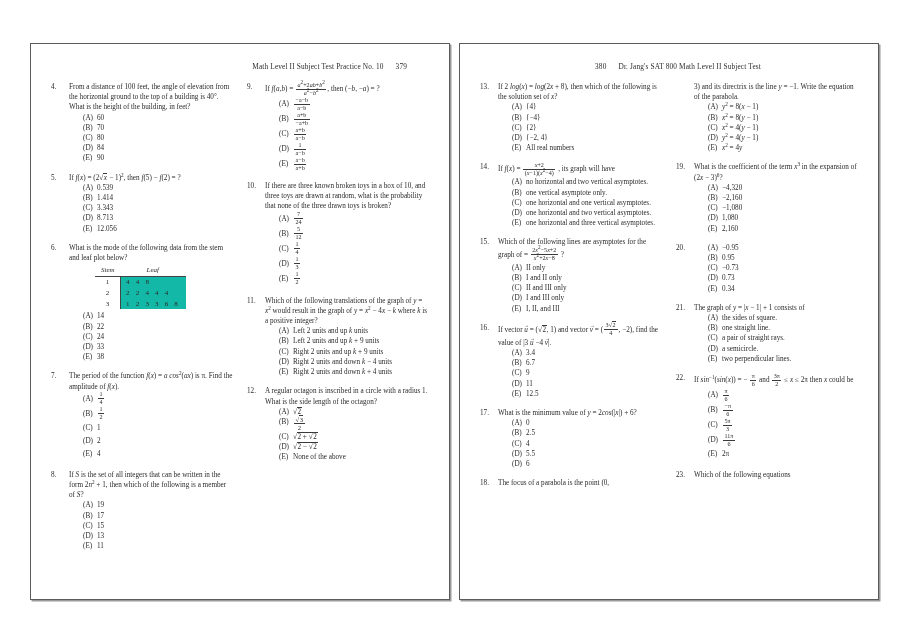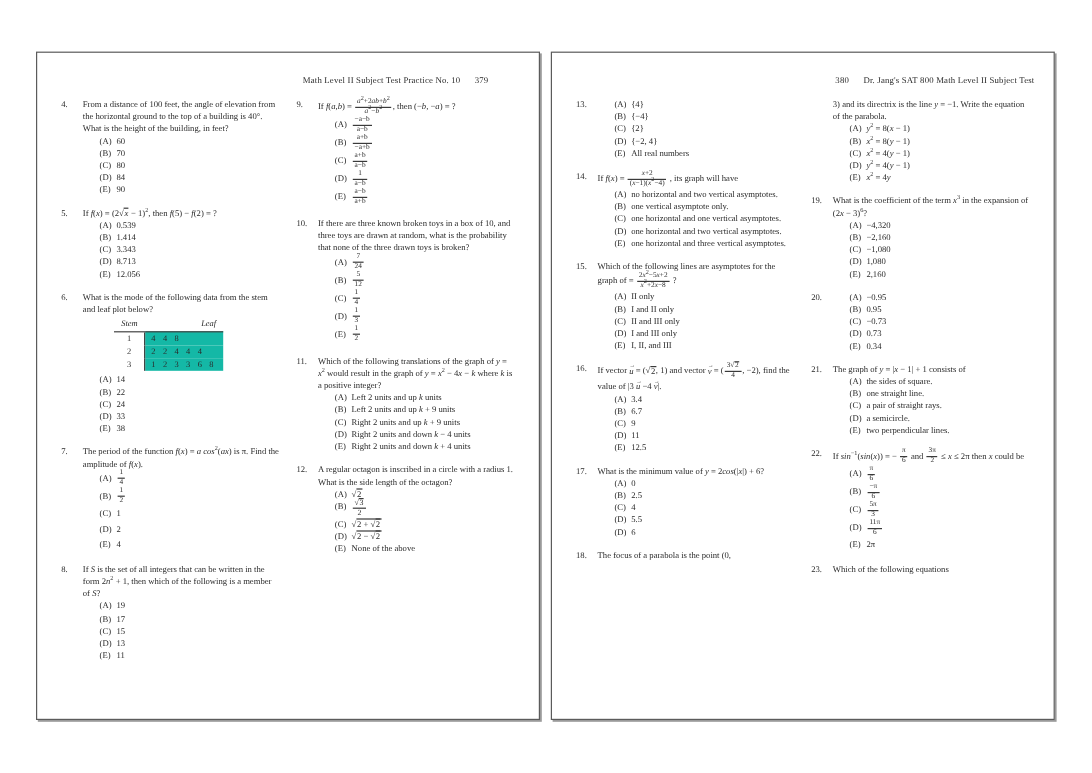--- a/index.html
+++ b/index.html
@@ -34,21 +34,21 @@
     padding: 18px 16px 0 16px;
     overflow: hidden;
   }
   .running-head {
     font-size: 7.3px;
     letter-spacing: 0.15px;
     height: 14px;
     white-space: nowrap;
   }
   .running-head.right-align { text-align: right; padding-right: 26px; }
-  .running-head.left-align  { text-align: right;  padding-left: 18px; }
+  .running-head.left-align  { text-align: center;  padding-left: 18px; }
   .rh-num { display: inline-block; }
   .rh-num.after { margin-left: 12px; }
   .rh-num.before { margin-right: 12px; }
 
   .cols {
     display: flex;
     gap: 10px;
     margin-top: 6px;
   }
   .col {
@@ -126,21 +126,21 @@
     border-collapse: collapse;
     font-size: 7px;
   }
   table.sl th {
     font-style: italic;
     font-weight: normal;
     padding: 0 6px 0.5px 6px;
     border-bottom: 0.7px solid #444;
     text-align: right;
   }
-  table.sl th.leafh { text-align: right; padding-left: 5px; }
+  table.sl th.leafh { text-align: center; padding-left: 5px; }
   table.sl td {
     padding: 0.3px 6px;
     background: #14b8a6;
   }
   table.sl td.stemc {
     text-align: center;
     border-right: 0.8px solid #444;
     background: #ffffff;
     padding-right: 6px;
   }
@@ -489,20 +489,21 @@
 
   <div class="page">
     <div class="running-head left-align">
       <span class="rh-num before">380</span><span>Dr. Jang's SAT 800 Math Level II Subject Test</span>
     </div>
     <div class="cols">
       <div class="col" id="p1c0">
           <div class="q">
             <div class="qnum">13.</div>
             <div class="qbody">
+              <p class="stem">If 2 <i>log</i>(<i>x</i>) = <i>log</i>(2<i>x</i> + 8), then which of the following is the solution set of <i>x</i>?</p>
               <ul class="choices tight">
                 <li>
                   <span class="clabel">(A)</span>
                   <span class="ctext">{4}</span>
                 </li>
                 <li>
                   <span class="clabel">(B)</span>
                   <span class="ctext">{−4}</span>
                 </li>
                 <li>

